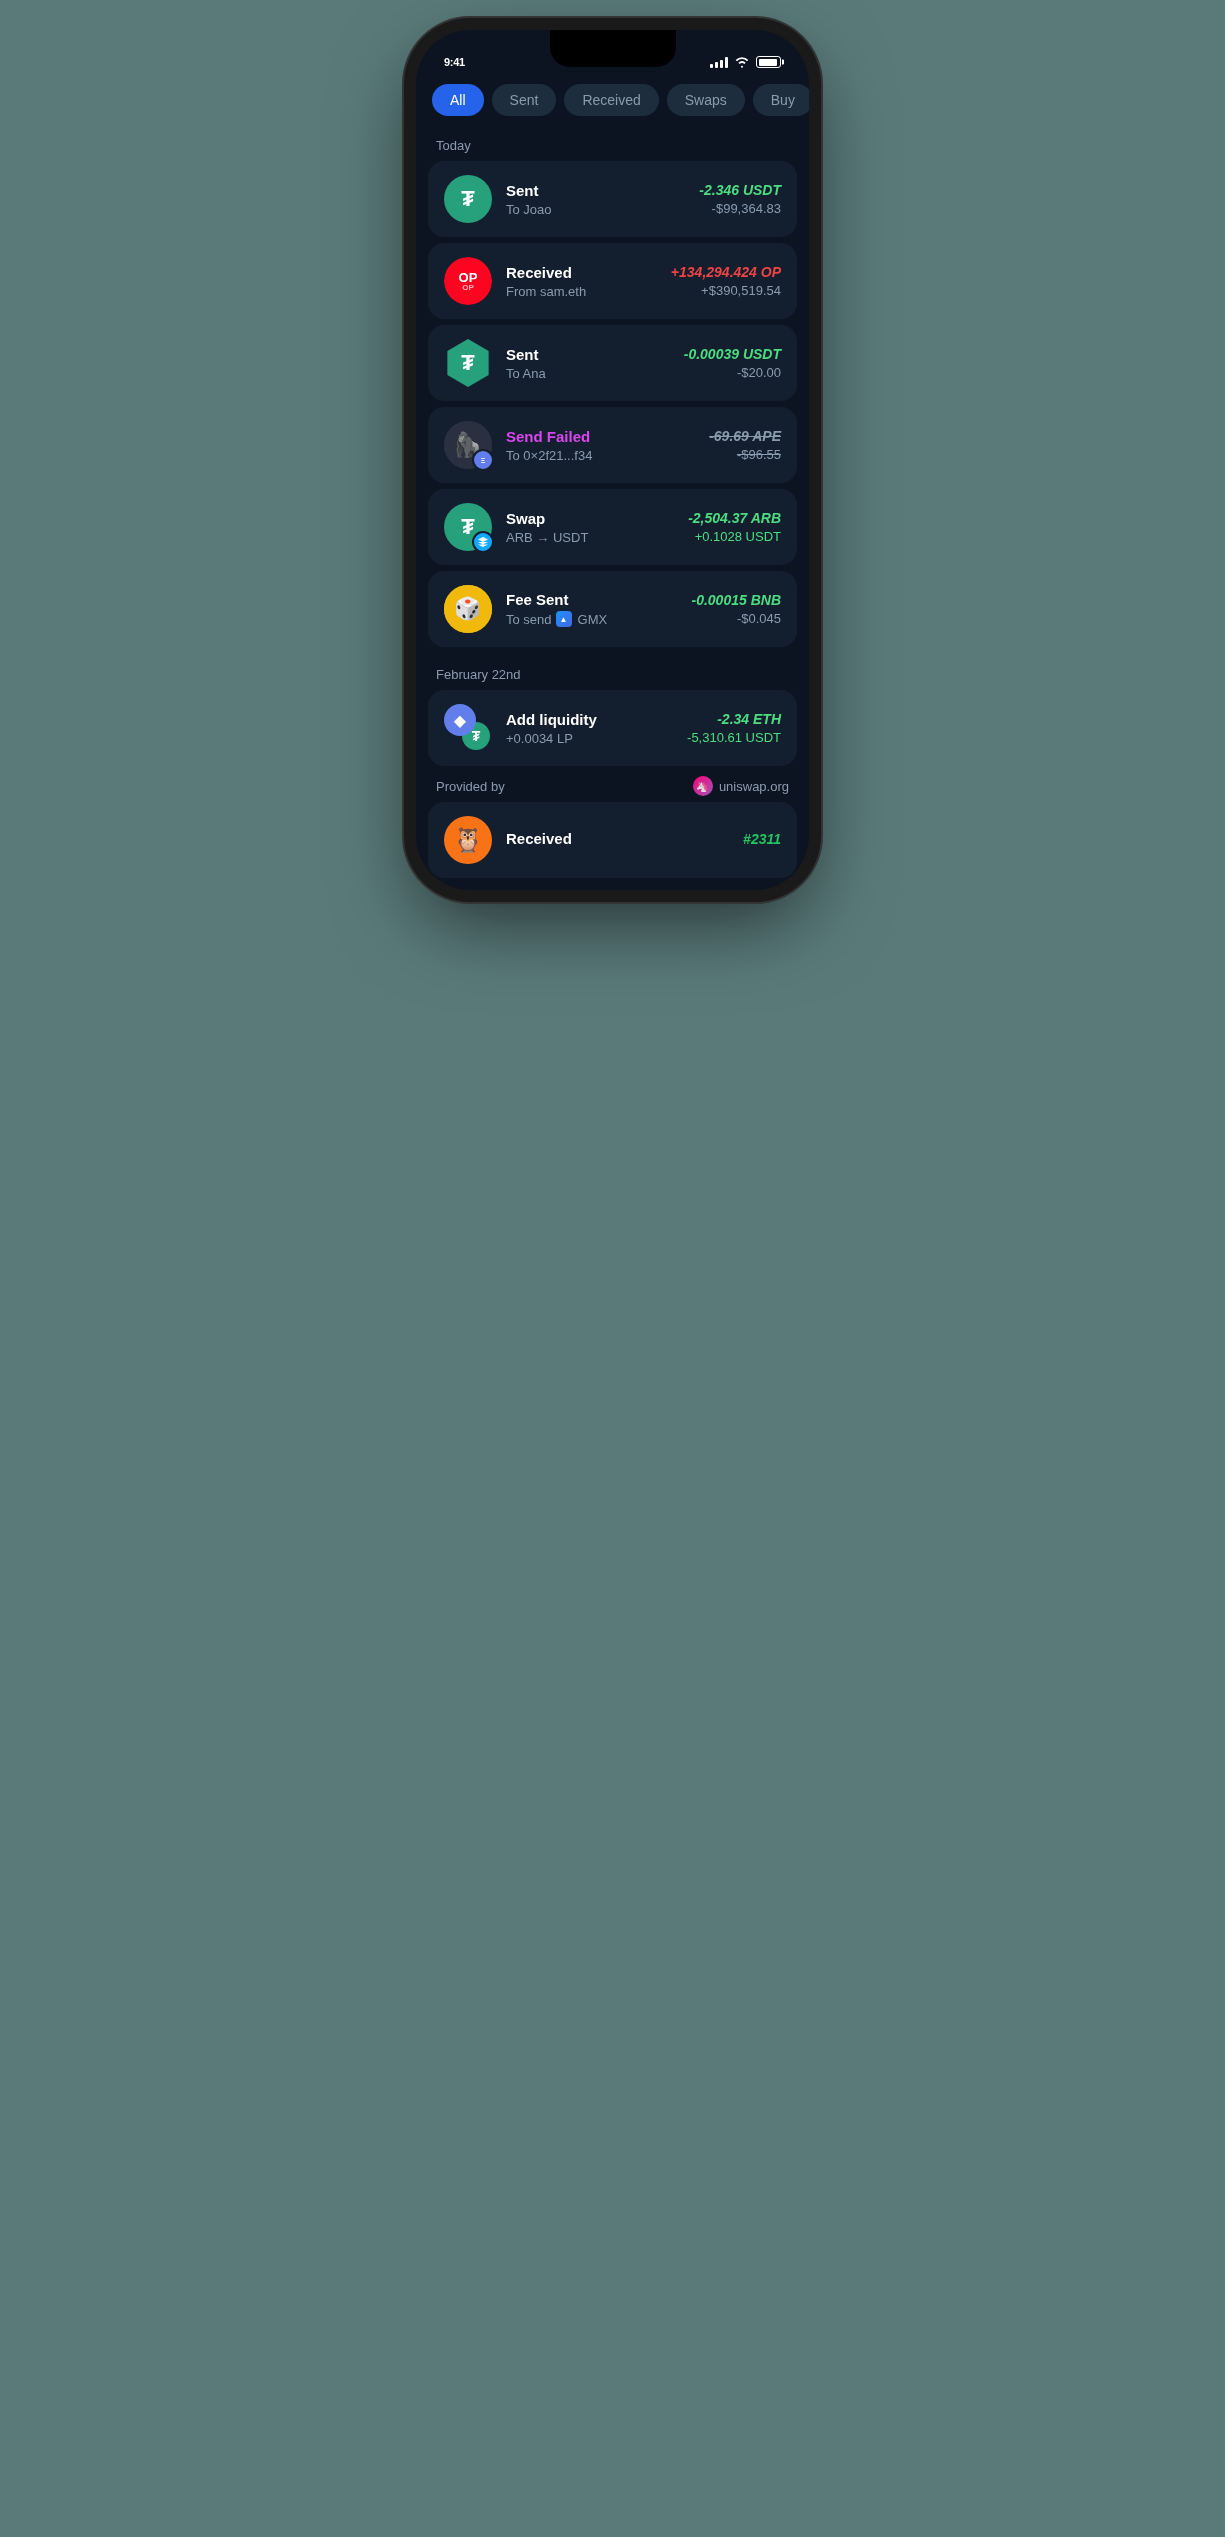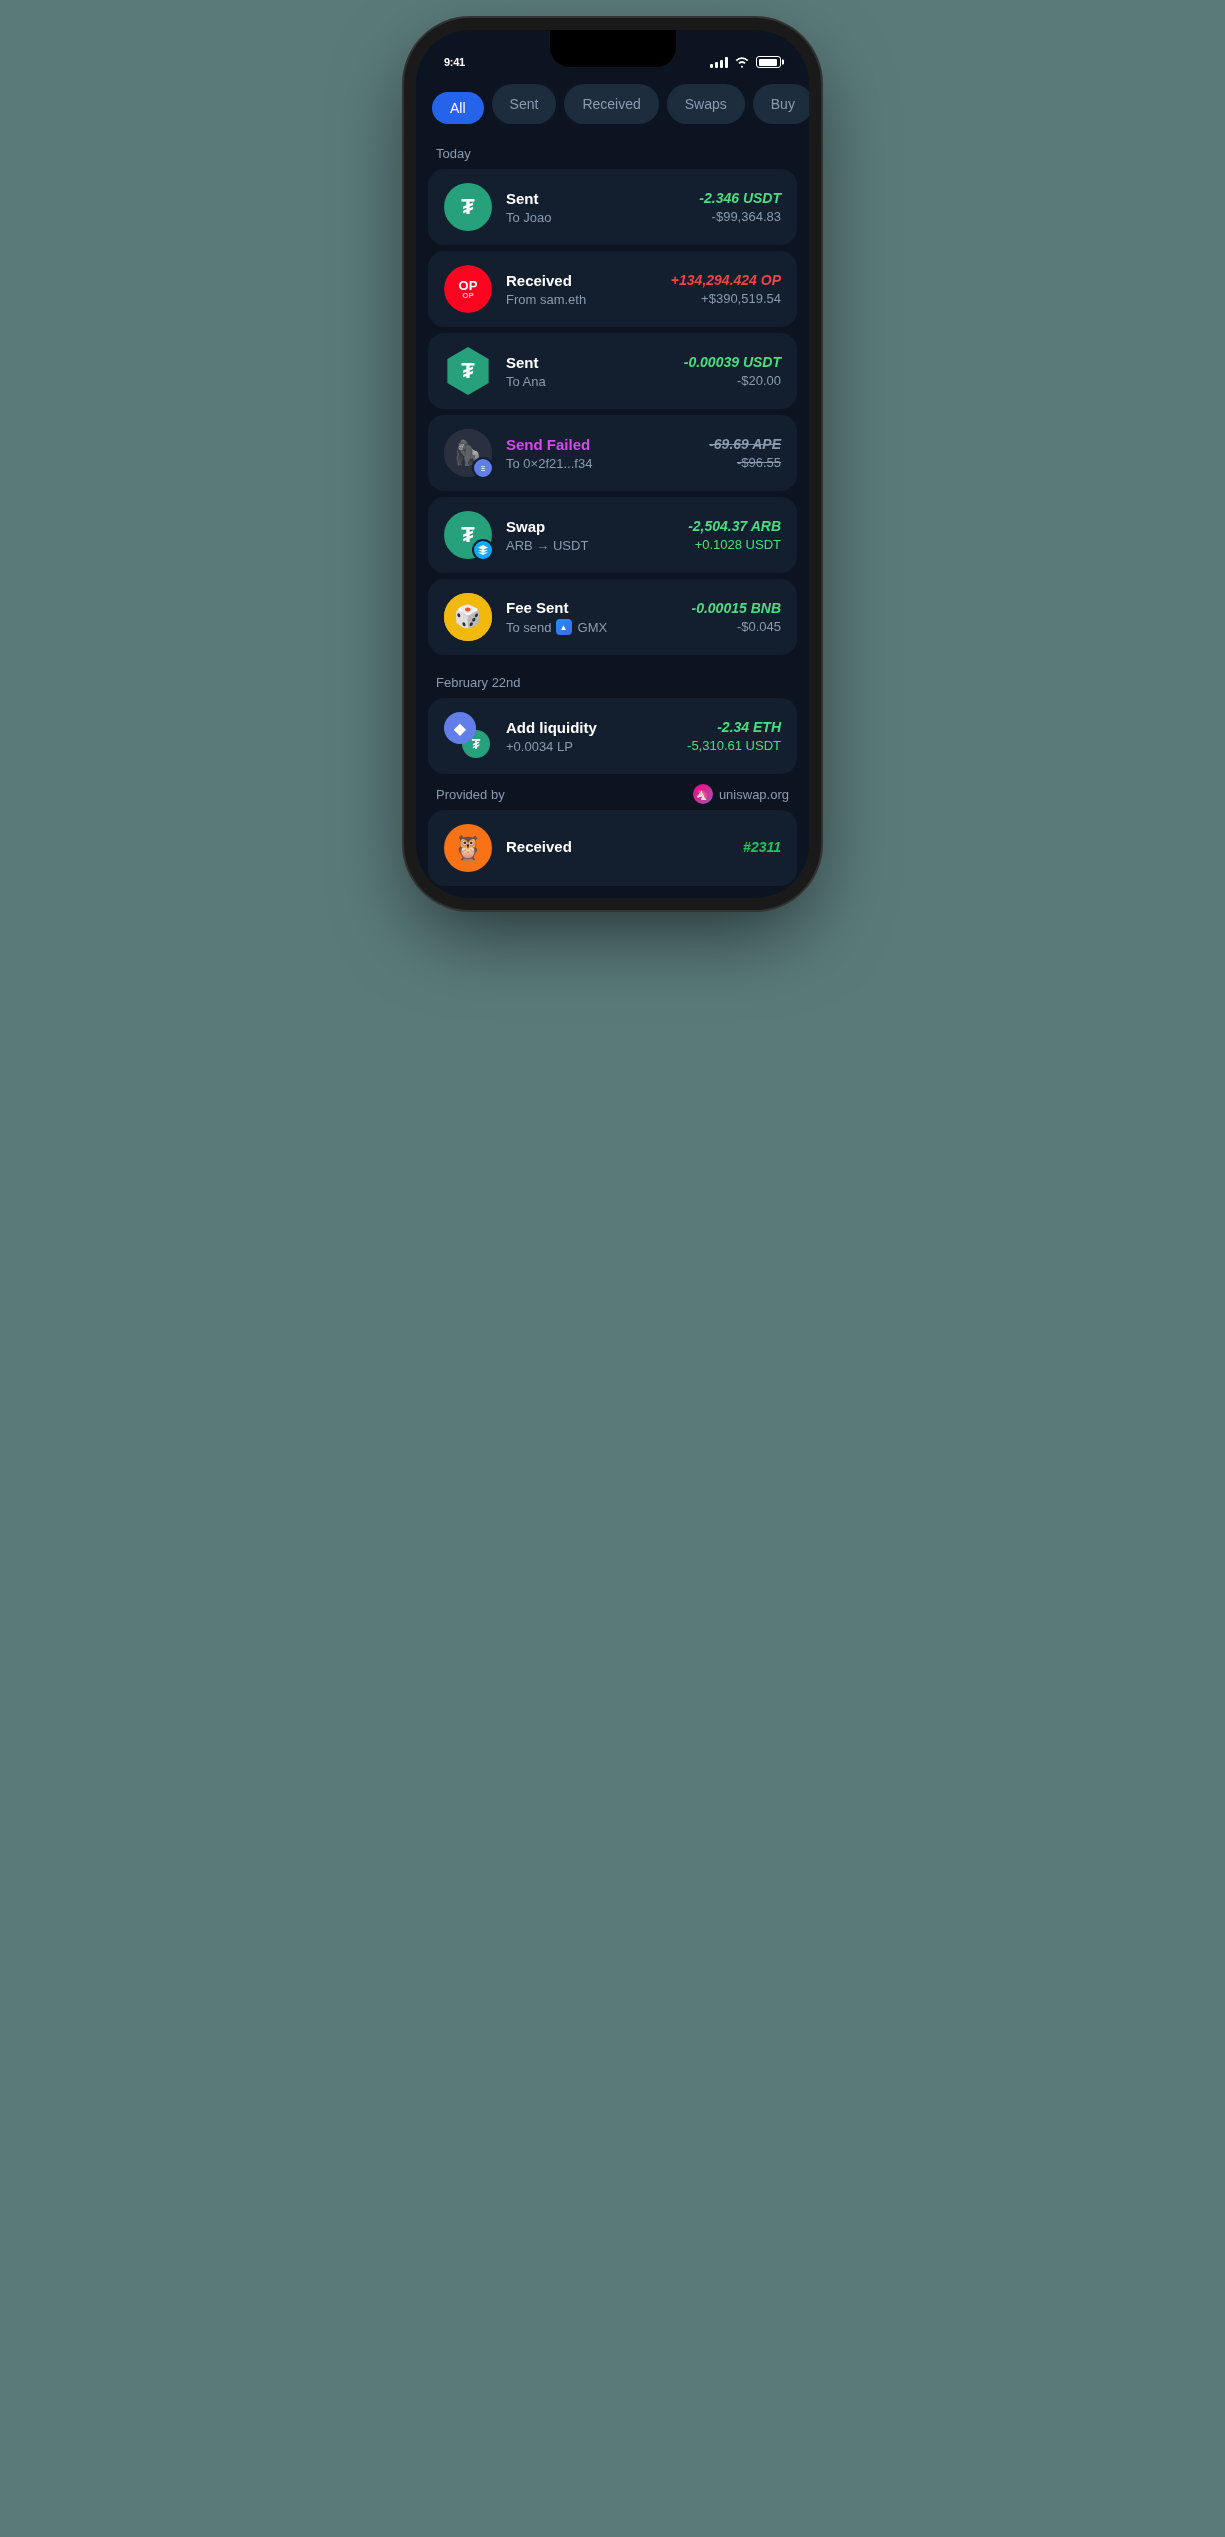--- a/index.html
+++ b/index.html
@@ -157,21 +157,20 @@
       font-weight: 500;
       white-space: nowrap;
       cursor: pointer;
       border: none;
       outline: none;
     }
 
     .filter-tab.active {
       background: #2563eb;
       color: #fff;
-      margin-top: 8px;
     }
 
     .filter-tab.inactive {
       background: #1e2d3d;
       color: #8a9bb0;
     }
 
     
     .section-label {
       color: #8a9bb0;

